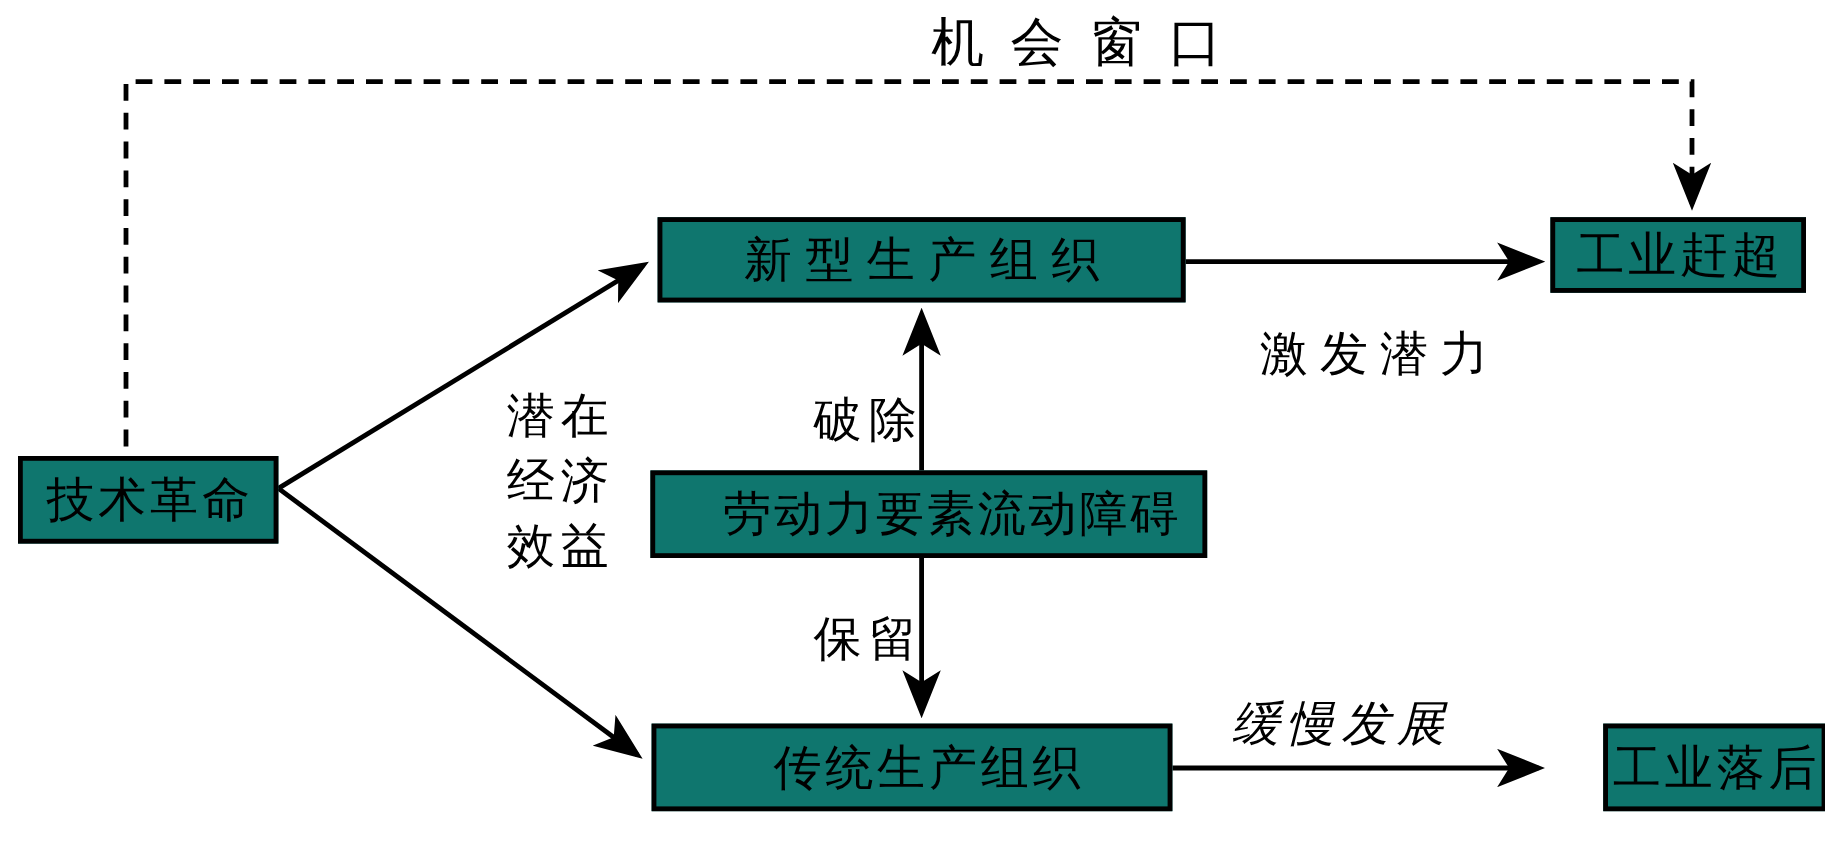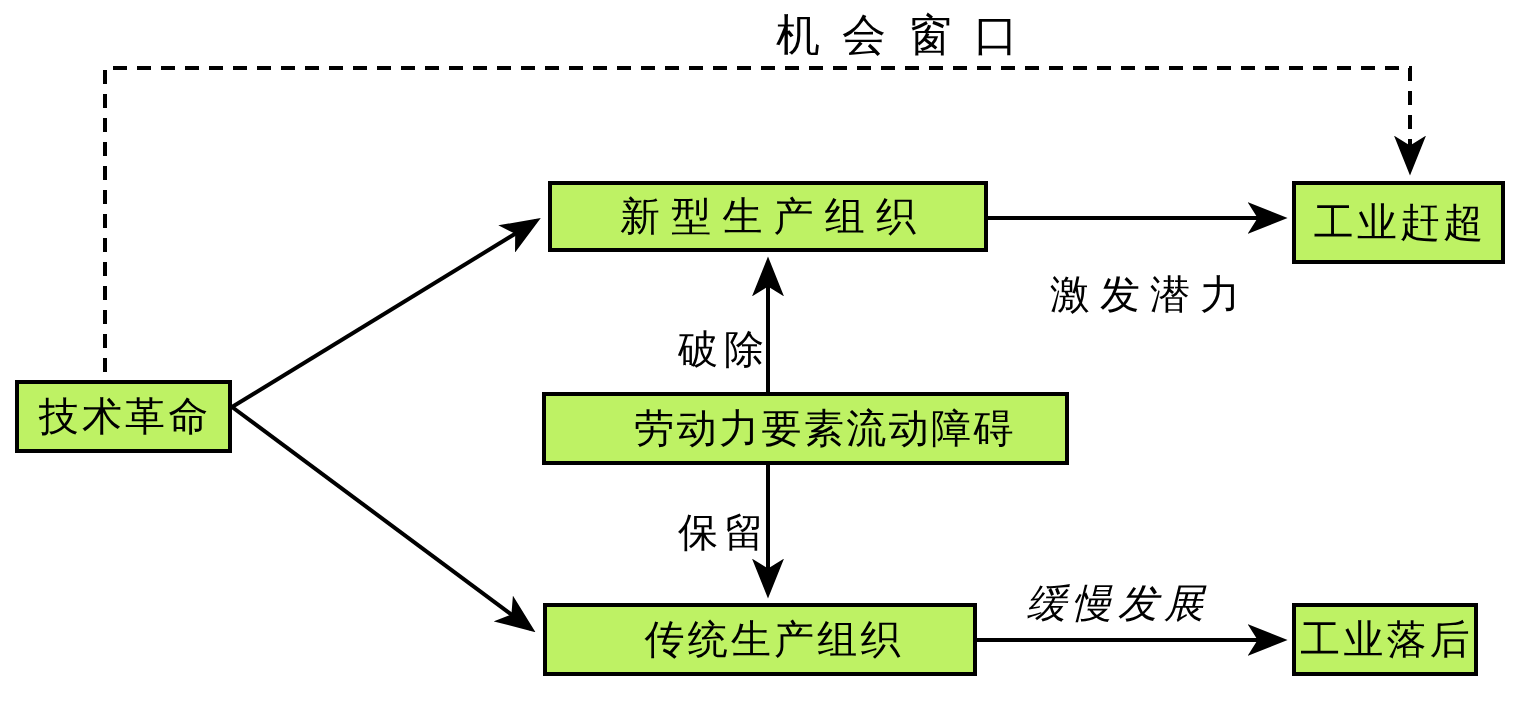--- a/index.html
+++ b/index.html
@@ -20,36 +20,36 @@
     position: absolute;
     left: 0;
     top: 0;
     width: 1521px;
     height: 706px;
   }
   .node {
     position: absolute;
     box-sizing: border-box;
     border: 4px solid #000000;
-    background: #bef264;
+    background: #0f766e;
     display: flex;
     align-items: center;
     justify-content: center;
     font-size: 40px;
     letter-spacing: 0.08em;
     white-space: nowrap;
     text-indent: 0.08em;
   }
   .node.wide { letter-spacing: 0.28em; text-indent: 0.28em; }
   .node-tech        { left: 15px;   top: 380px; width: 217px; height: 73px; }
   .node-new         { left: 548px;  top: 181px; width: 440px; height: 71px; }
-  .node-barrier     { left: 542px;  top: 392px; width: 527px; height: 73px; letter-spacing: 0.06em; padding-left: 36px; }
+  .node-barrier     { left: 542px;  top: 392px; width: 464px; height: 73px; letter-spacing: 0.06em; padding-left: 36px; }
   .node-traditional { left: 543px;  top: 603px; width: 434px; height: 73px; padding-left: 25px; }
-  .node-catchup     { left: 1292px; top: 181px; width: 213px; height: 83px; }
-  .node-backward    { left: 1292px; top: 603px; width: 186px; height: 73px; }
+  .node-catchup     { left: 1292px; top: 181px; width: 213px; height: 63px; }
+  .node-backward    { left: 1336px; top: 603px; width: 186px; height: 73px; }
   .edge-label {
     position: absolute;
     font-size: 40px;
     white-space: nowrap;
     text-align: right;
   }
   .lbl-window   { left: 560px;  top: 6px;   width: 480px; font-size: 44px; letter-spacing: 0.5em;  text-indent: 0.5em; }
   .lbl-benefit  { left: 352px;  top: 320px; width: 160px; line-height: 54px; white-space: pre-line; letter-spacing: 0.12em; text-indent: 0.12em; }
   .lbl-break    { left: 610px;  top: 301px; width: 160px; letter-spacing: 0.15em; text-indent: 0.15em; margin-top: 21px; }
   .lbl-retain   { left: 610px;  top: 505px; width: 160px; letter-spacing: 0.15em; text-indent: 0.15em; }
@@ -90,20 +90,23 @@
   <div class="node node-barrier">劳动力要素流动障碍</div>
 
   <div class="node node-traditional">传统生产组织</div>
 
   <div class="node node-catchup">工业赶超</div>
 
   <div class="node node-backward">工业落后</div>
 
   <div class="edge-label lbl-window">机会窗口</div>
 
+  <div class="edge-label lbl-benefit">潜在
+经济
+效益</div>
 
   <div class="edge-label lbl-break">破除</div>
 
   <div class="edge-label lbl-retain">保留</div>
 
   <div class="edge-label lbl-stimulate">激发潜力</div>
 
   <div class="edge-label lbl-slow">缓慢发展</div>
 
 </div>

